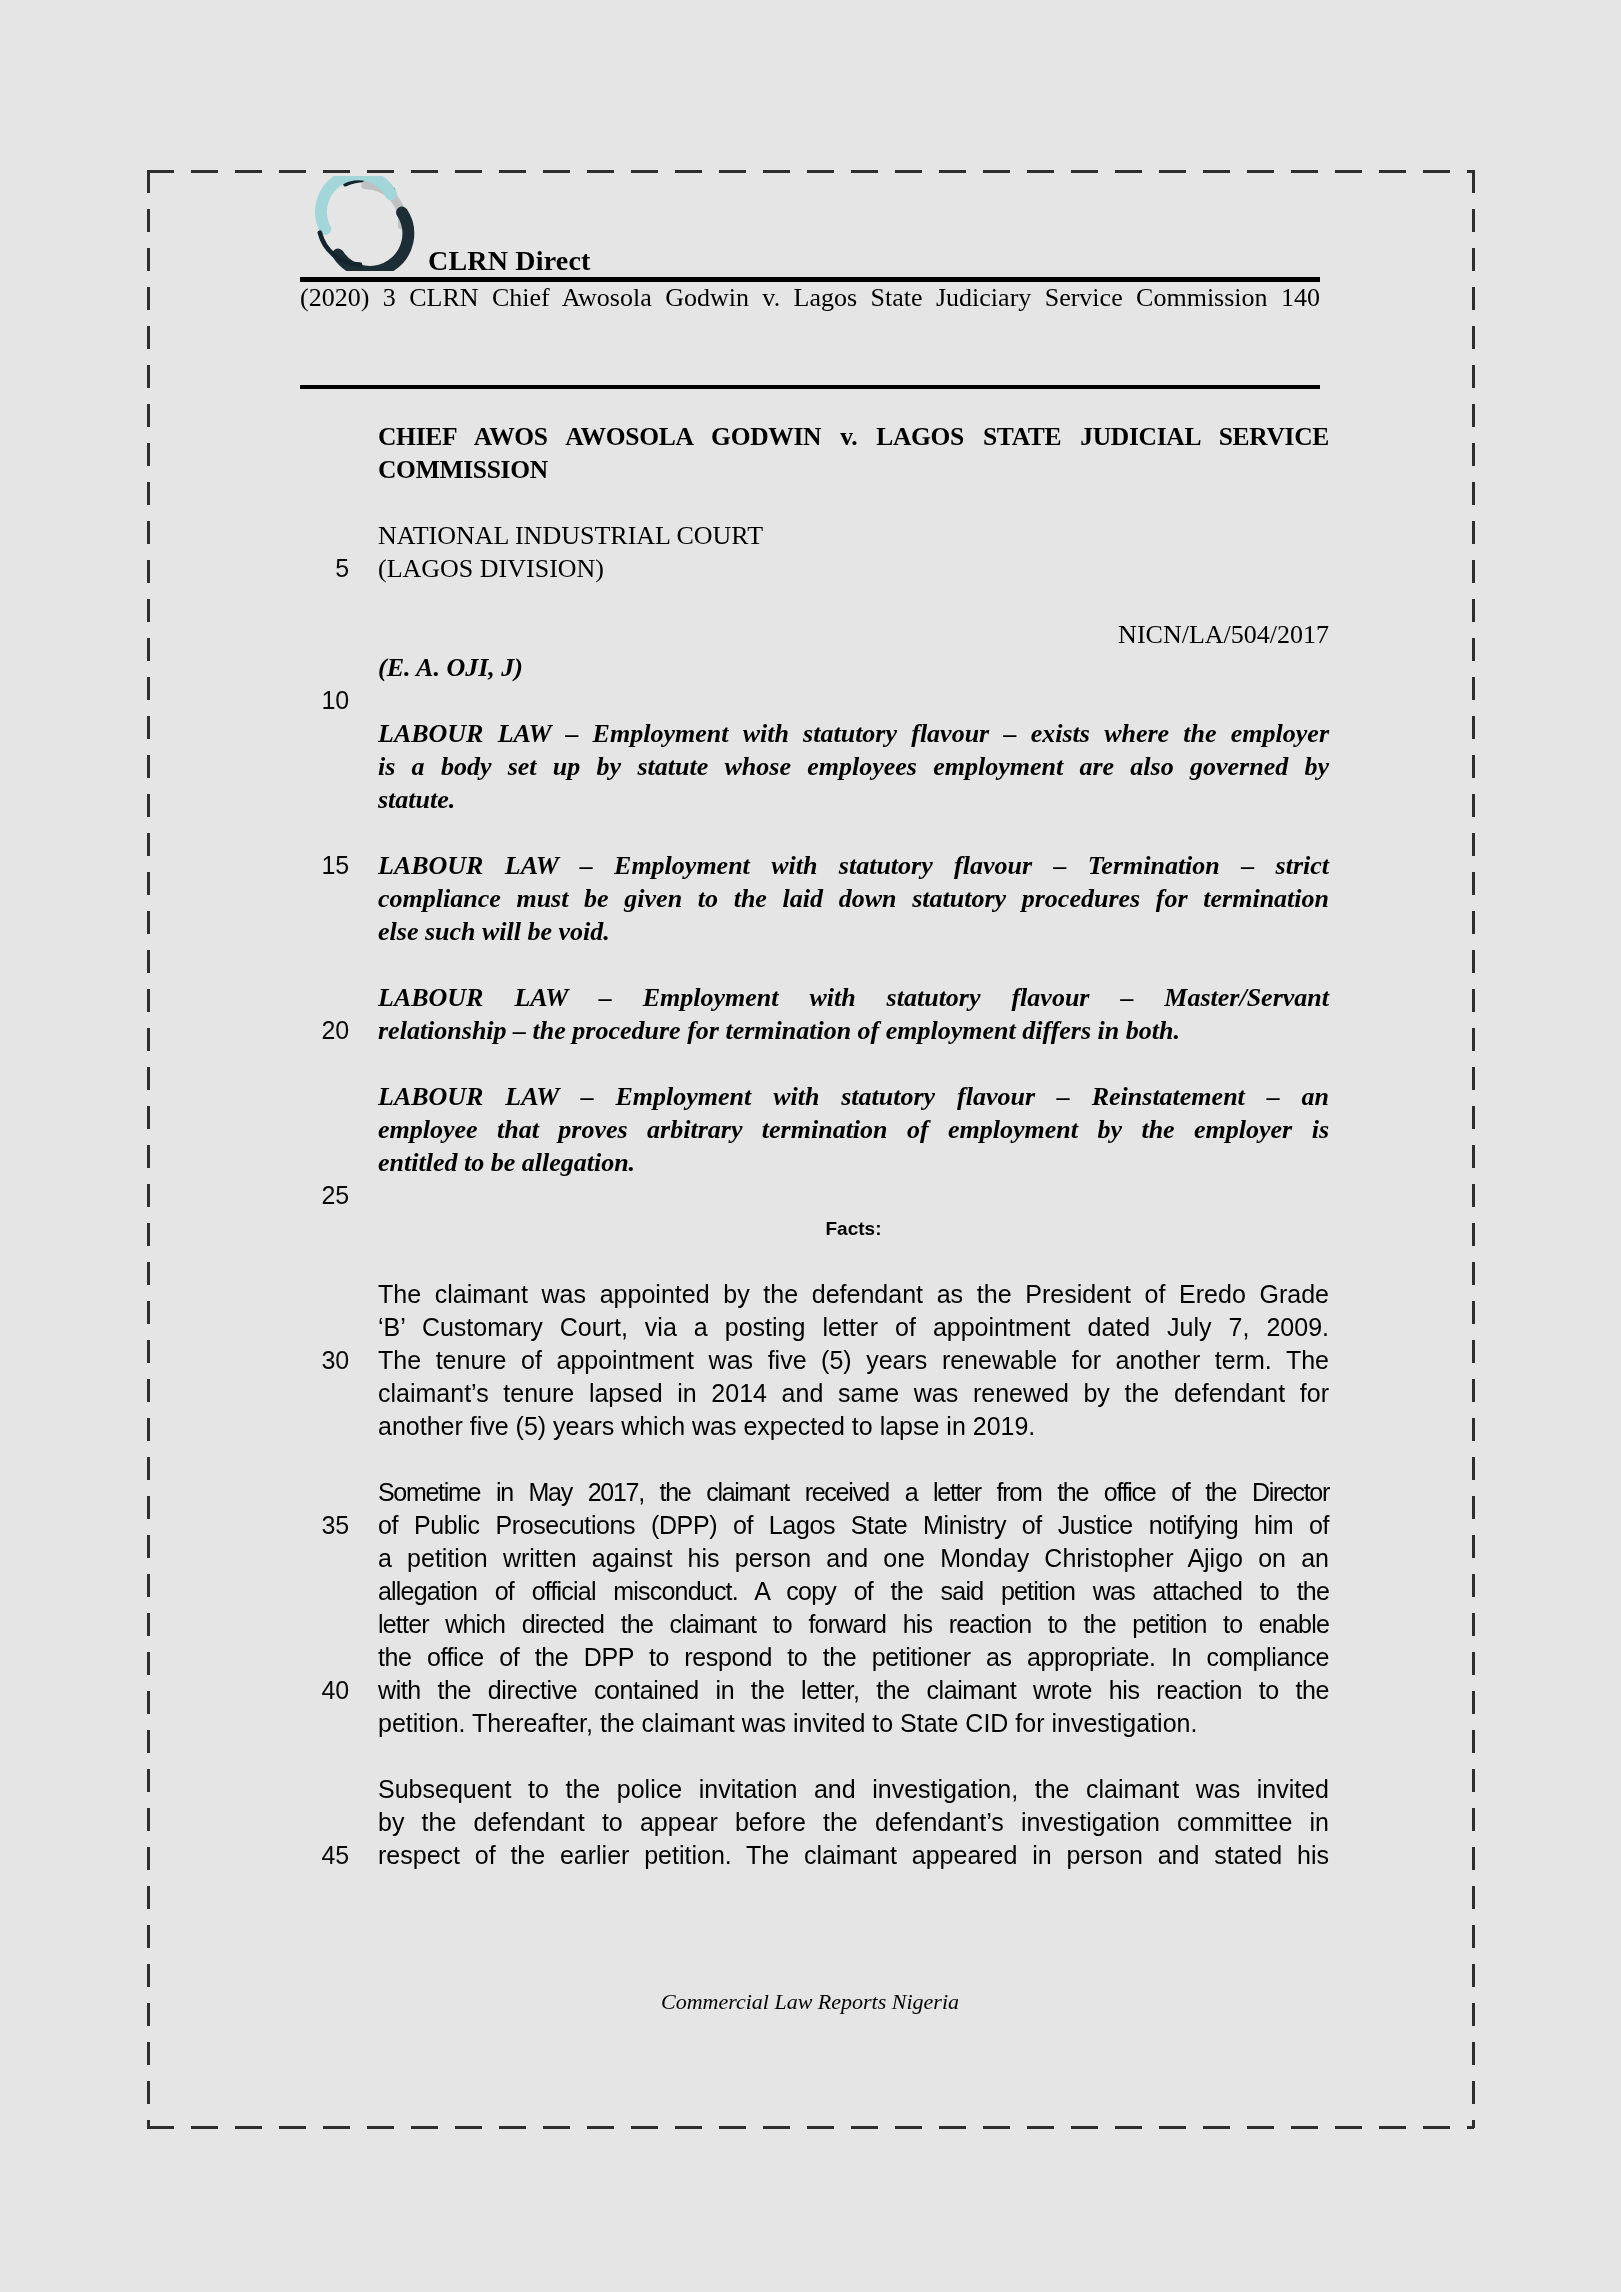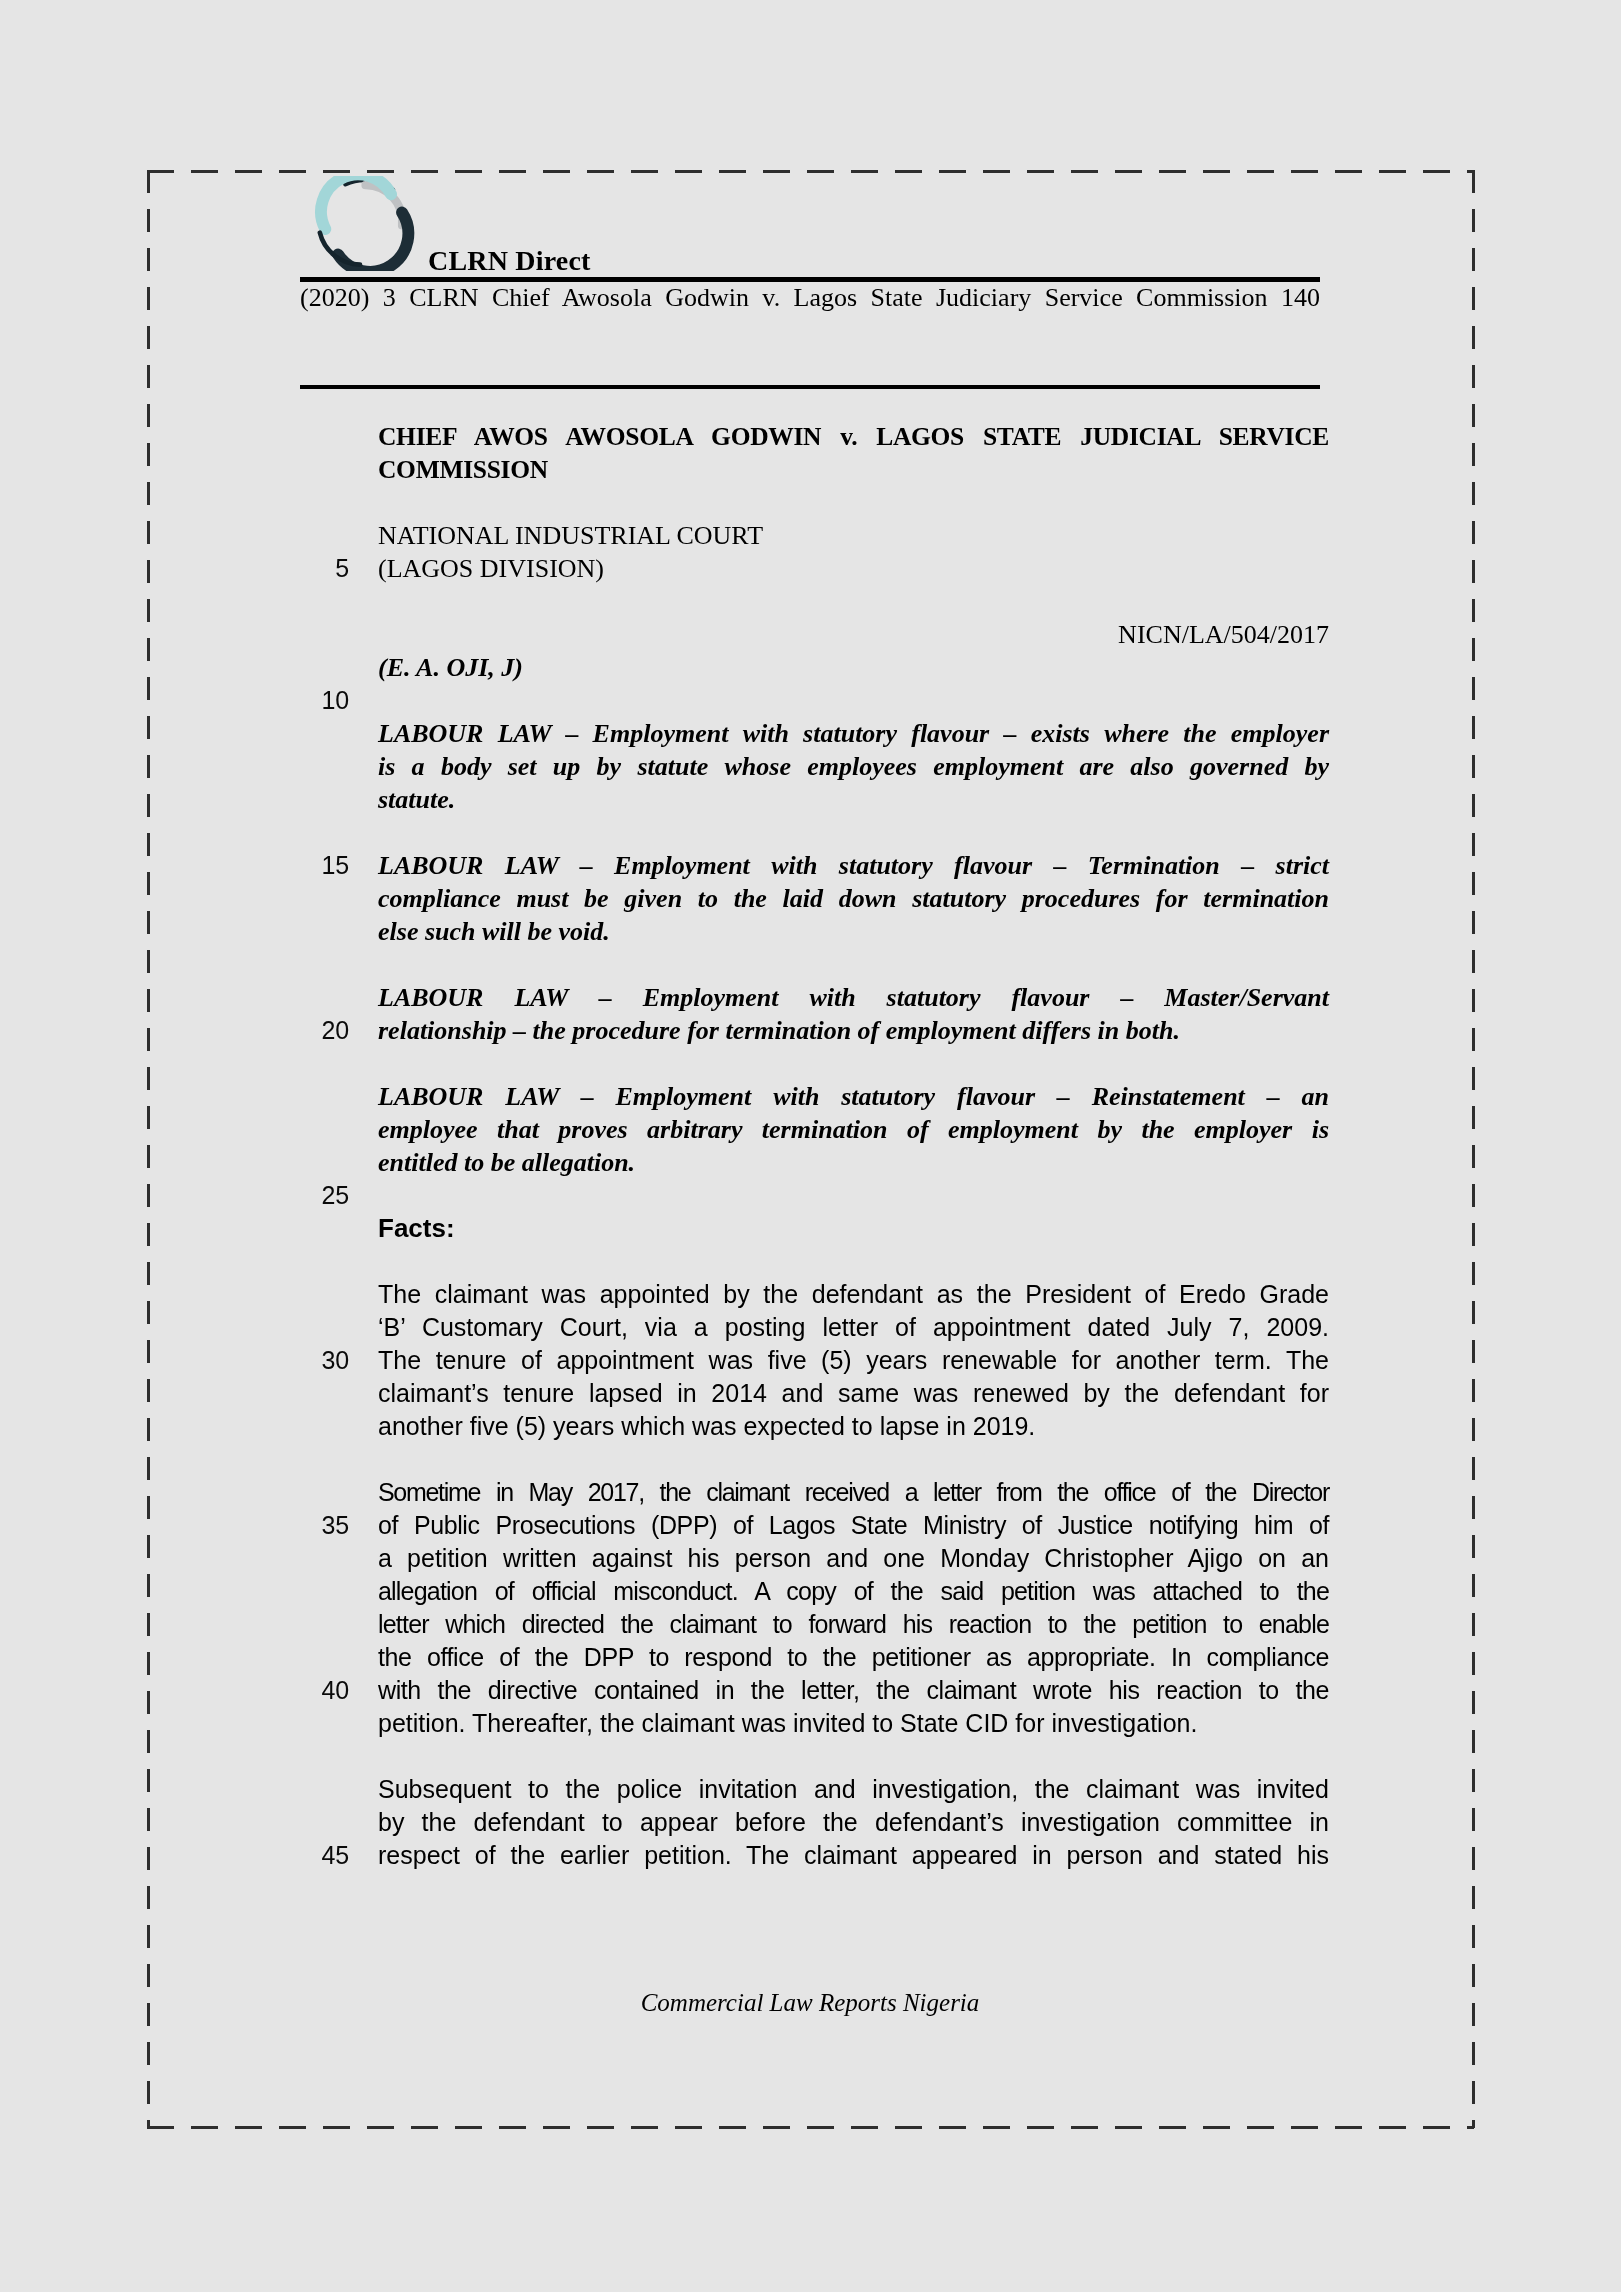--- a/index.html
+++ b/index.html
@@ -47,37 +47,37 @@
     position: absolute; left: -67px; top: 0; width: 49px;
     text-align: right;
     font-family: "Liberation Sans", sans-serif;
     font-size: 25px; letter-spacing: -0.2px; color: #0a0a0a;
   }
   .txt { display: block; width: 100%; white-space: normal; margin-left: 11px; }
 
   .title .txt { font-family: "Liberation Serif", serif; font-weight: bold; font-size: 25.5px; letter-spacing: -0.3px; }
   .serif .txt { font-family: "Liberation Serif", serif; font-size: 26px; }
   .hn .txt    { font-family: "Liberation Serif", serif; font-weight: bold; font-style: italic; font-size: 26px; }
-  .facts .txt { font-family: "Liberation Sans", sans-serif; font-weight: bold; font-size: 26px; }
+  .facts .txt { font-family: "Liberation Sans", sans-serif; font-weight: bold; font-size: 19px; text-align: center; }
   .body .txt  { font-family: "Liberation Sans", sans-serif; font-size: 25px; }
   .t1 .txt    { letter-spacing: -0.4px; }
   .t2 .txt    { letter-spacing: -0.8px; }
   .t3 .txt    { letter-spacing: -1.3px; }
 
   .right .txt { text-align: right; }
   .j .txt     { text-align: justify; text-align-last: justify; text-justify: inter-word; }
   .blank .txt { }
 
   sup { font-size: 0.58em; vertical-align: baseline; position: relative; top: -0.42em; }
 
   
   .footer {
     position: absolute; left: 300px; top: 1989px; width: 1020px;
     text-align: center; font-family: "Liberation Serif", serif;
-    font-style: italic; font-size: 25px;
+    font-style: italic; font-size: 22px;
   }
 </style>
 </head>
 <body>
 
 <div class="page">
 
   <div class="dash-h dash-top"></div>
   <div class="dash-h dash-bottom"></div>
   <div class="dash-v dash-left"></div>

